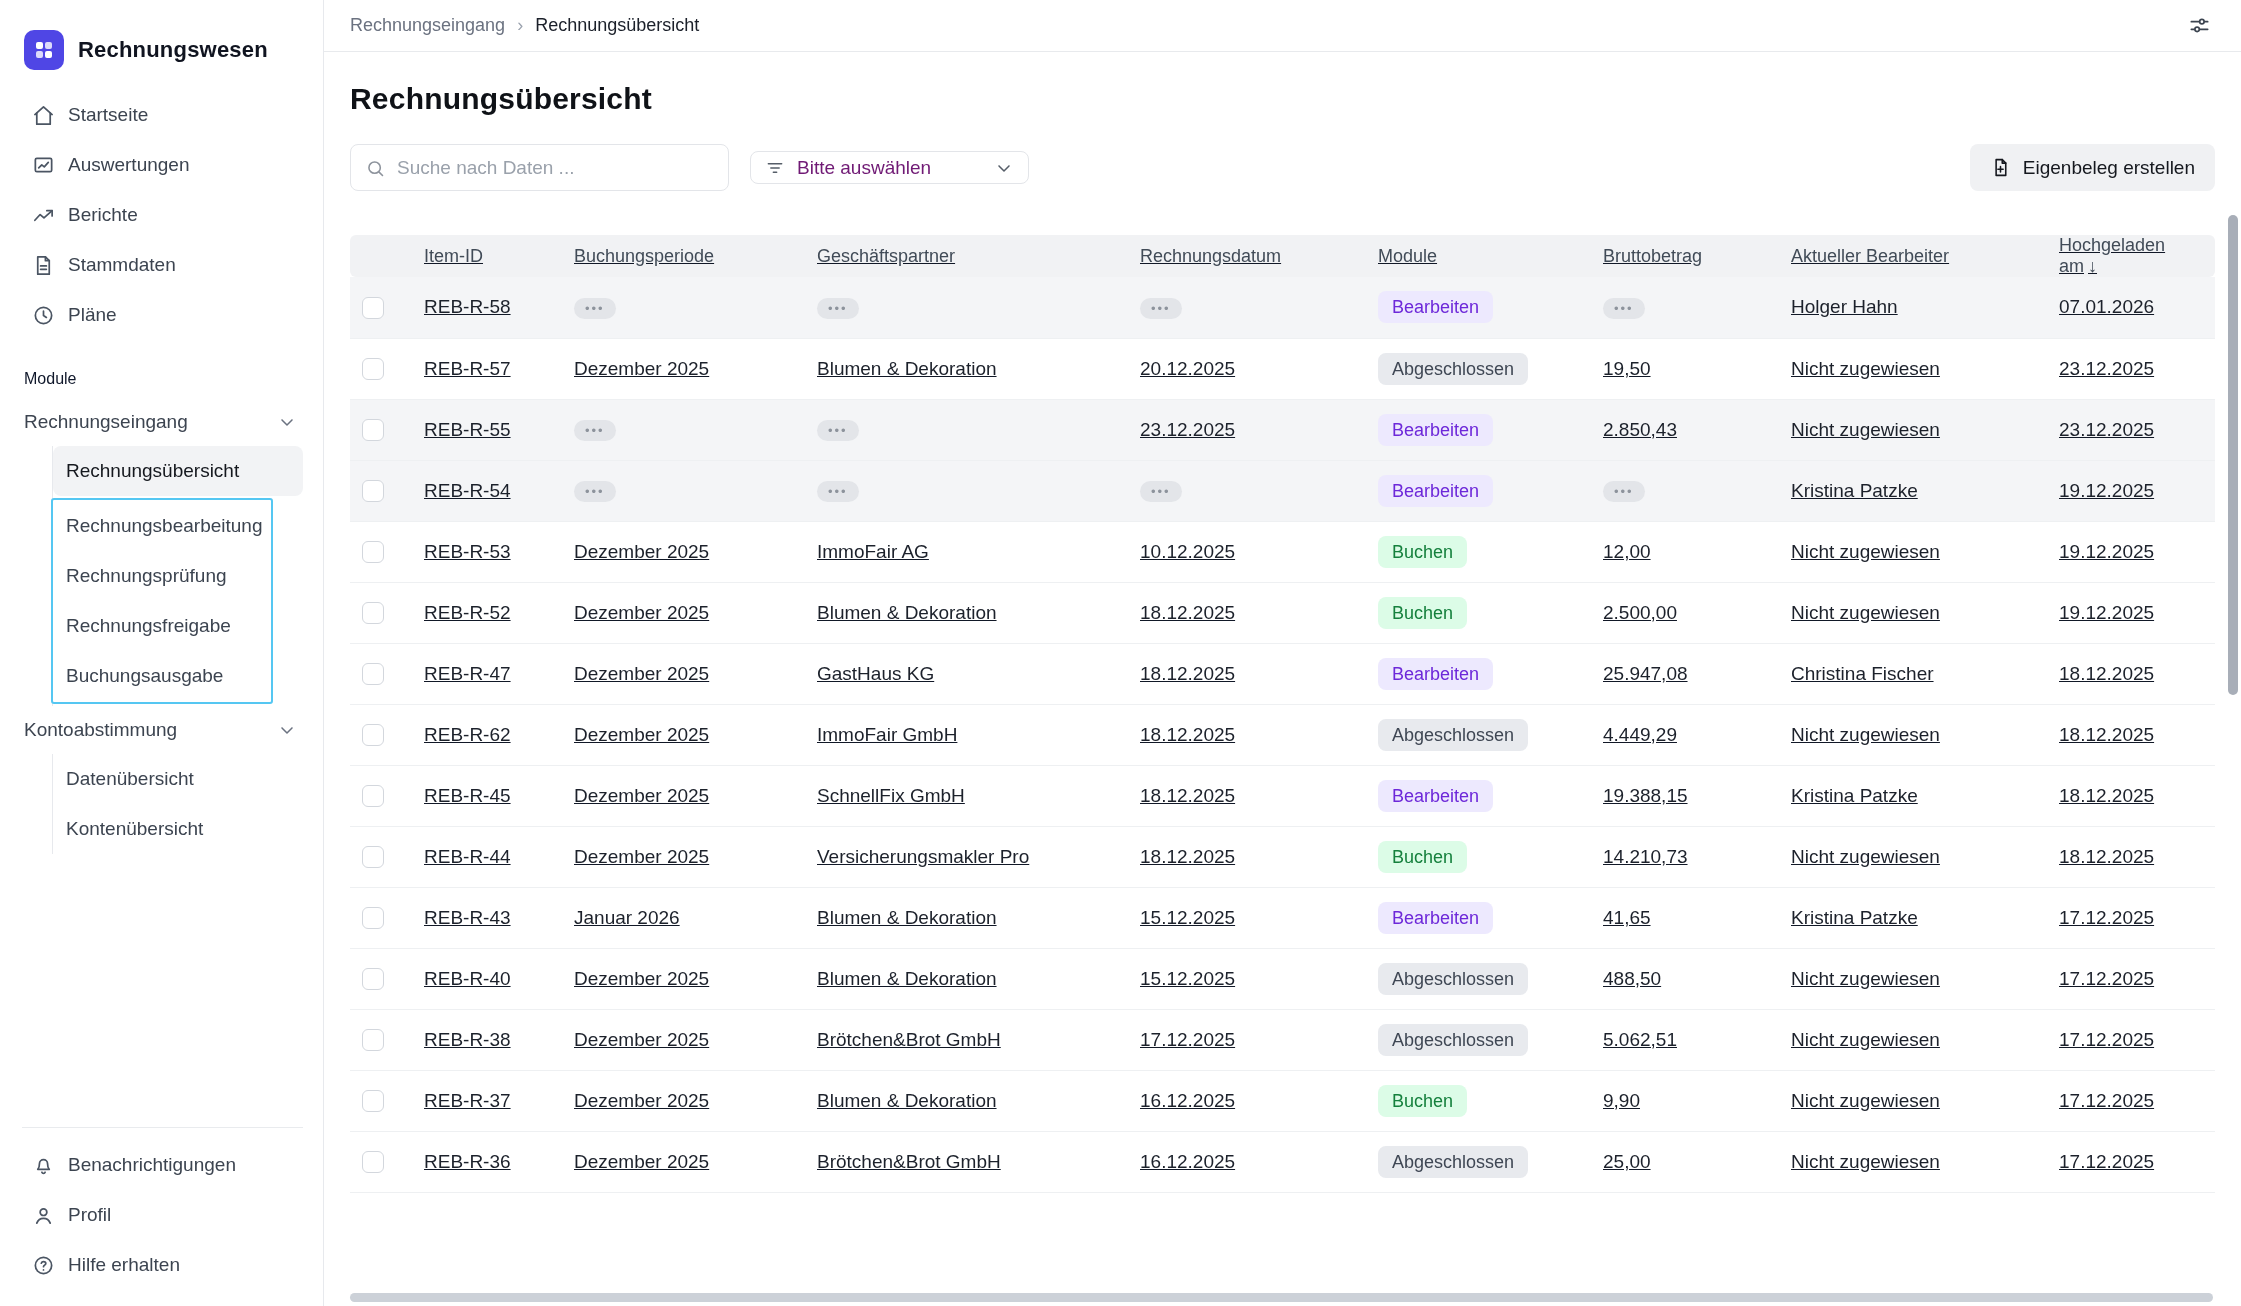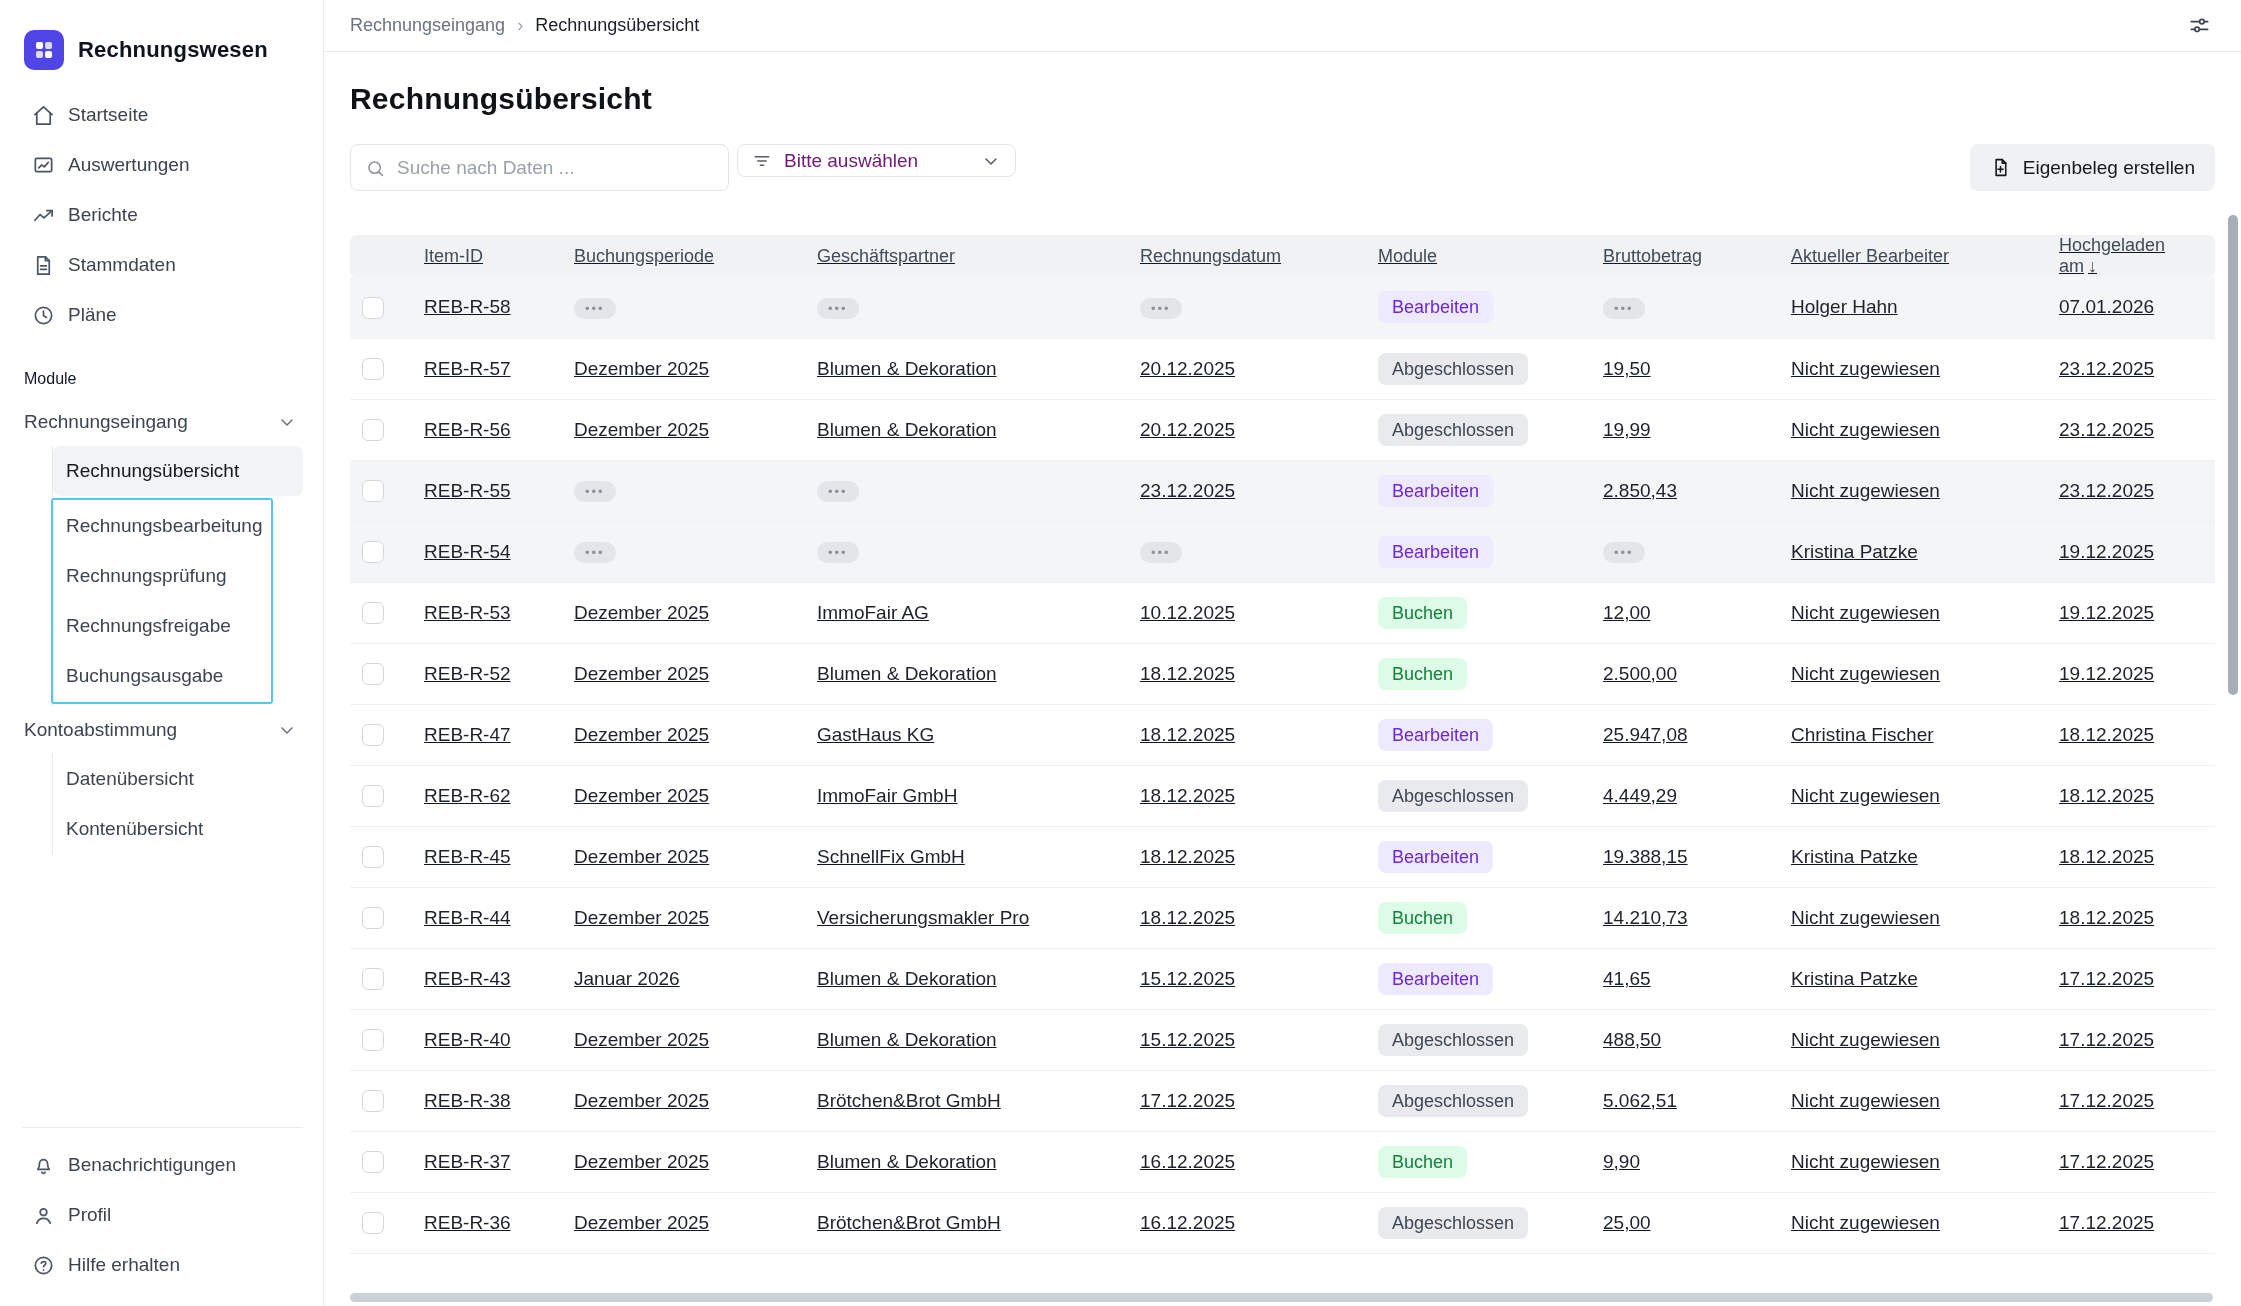--- a/index.html
+++ b/index.html
@@ -66,21 +66,21 @@
   }
   .breadcrumb { display:flex; align-items:center; gap:12px; font-size:18px; }
   .breadcrumb .parent { color:#6b7280; cursor:pointer; }
   .breadcrumb .sep { color:#9ca3af; }
   .breadcrumb .current { color:#1b202a; }
   .topbar-icon { color:#3c4450; cursor:pointer; }
 
   .content { padding:0 26px; display:flex; flex-direction:column; flex:1; overflow:hidden; }
   .page-title { margin-top:30px; font-size:30px; font-weight:bold; color:#0f1217; letter-spacing:.2px; }
 
-  .controls { margin-top:28px; display:flex; align-items:flex-start; gap:8px; }
+  .controls { margin-top:28px; display:flex; align-items:center; gap:21px; }
   .search-box {
     position:relative; width:379px; height:47px;
     border:1px solid #e3e5e9; border-radius:8px; background:#fff;
   }
   .search-box svg { position:absolute; left:14px; top:13px; width:21px; height:21px; color:#8d939c; }
   .search-box input {
     width:100%; height:100%; border:0; outline:none; background:transparent;
     padding:0 14px 0 46px; font-size:19px; font-family:inherit; color:#1b202a;
   }
   .search-box input::placeholder { color:#9aa1ab; }
@@ -360,31 +360,20 @@
     <td><span class="checkbox"></span></td>
     <td>REB-R-57</td>
     <td>Dezember 2025</td>
     <td>Blumen &amp; Dekoration</td>
     <td>20.12.2025</td>
     <td><span class="badge gray">Abgeschlossen</span></td>
     <td>19,50</td>
     <td>Nicht zugewiesen</td>
     <td>23.12.2025</td>
   </tr>
-            <tr>
-    <td><span class="checkbox"></span></td>
-    <td>REB-R-56</td>
-    <td>Dezember 2025</td>
-    <td>Blumen &amp; Dekoration</td>
-    <td>20.12.2025</td>
-    <td><span class="badge gray">Abgeschlossen</span></td>
-    <td>19,99</td>
-    <td>Nicht zugewiesen</td>
-    <td>23.12.2025</td>
-  </tr>
             <tr class="pending">
     <td><span class="checkbox"></span></td>
     <td>REB-R-55</td>
     <td><span class="dots">•••</span></td>
     <td><span class="dots">•••</span></td>
     <td>23.12.2025</td>
     <td><span class="badge violet">Bearbeiten</span></td>
     <td>2.850,43</td>
     <td>Nicht zugewiesen</td>
     <td>23.12.2025</td>

